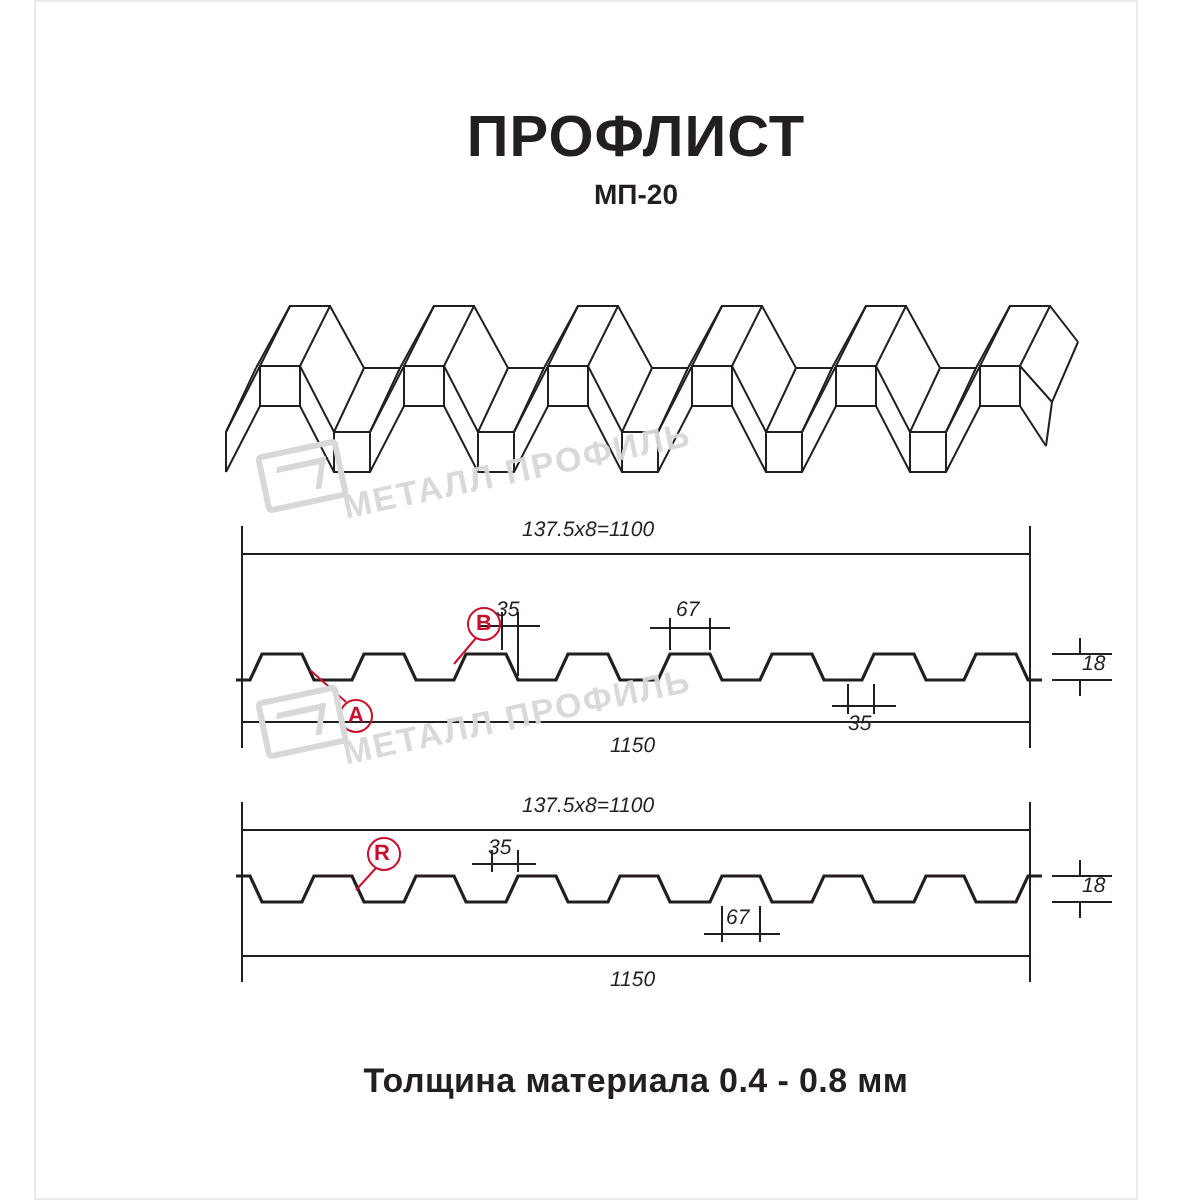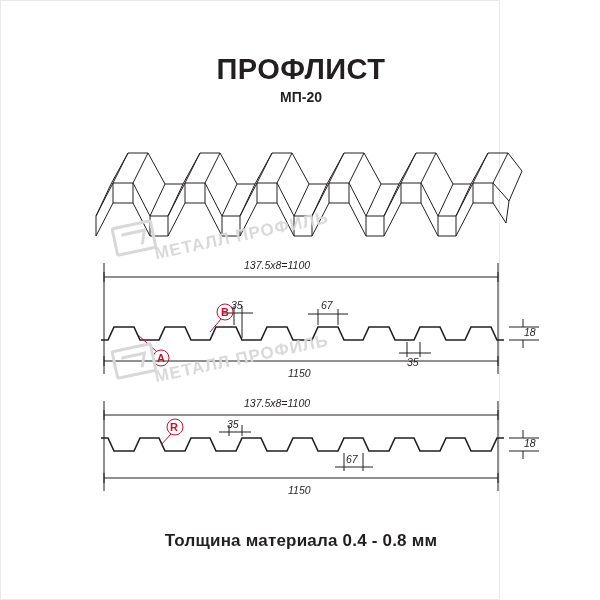--- a/index.html
+++ b/index.html
@@ -6,22 +6,22 @@
   body{
     width:600px;height:600px;
     background:#ffffff;
     font-family:"Liberation Sans", sans-serif;
     color:#231f20;
     position:relative;
     overflow:hidden;
   }
   .sheet{
     position:absolute;
-    left:0;top:0;
-    width:500px;height:600px;
+    left:17px;top:0;
+    width:552px;height:600px;
     border:1px solid #e9e9e9;
     box-sizing:border-box;
   }
   .title{
     position:absolute;
     top:52px;left:0;width:600px;
     text-align:center;
     font-size:29px;
     font-weight:bold;
     letter-spacing:0.5px;

